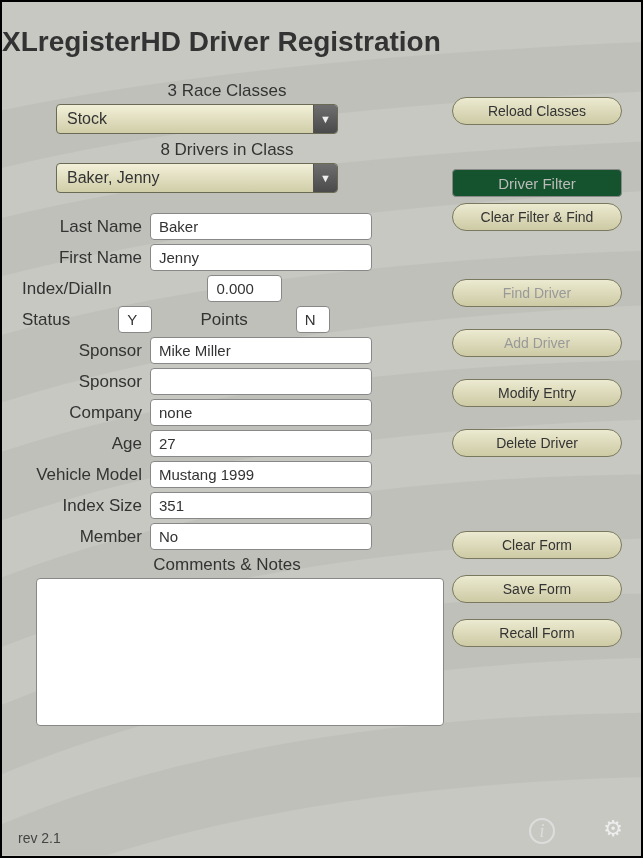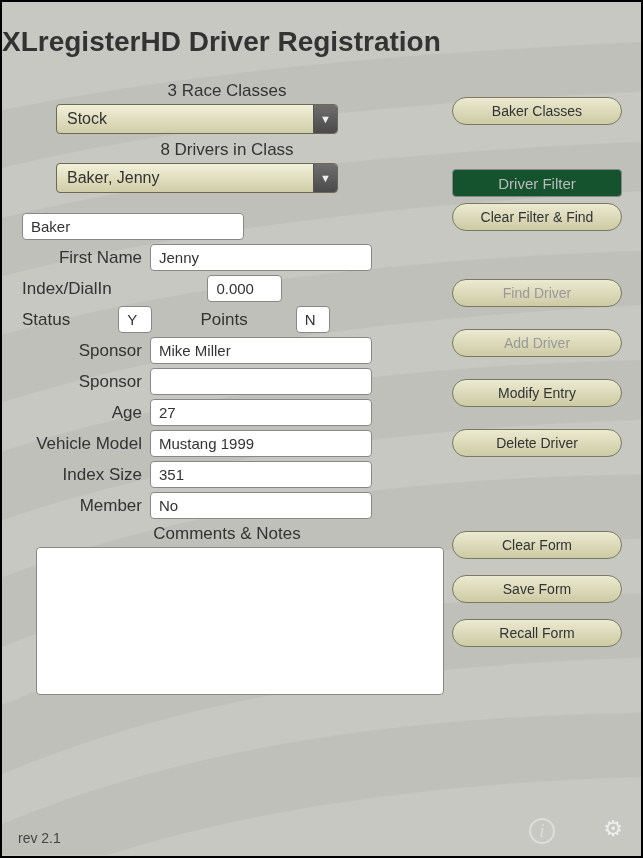--- a/index.html
+++ b/index.html
@@ -57,20 +57,21 @@
   </div>
   <div class="lblC">8 Drivers in Class</div>
   <div class="select">
     <div class="seltext">Baker, Jenny</div>
     <div class="caret">▼</div>
   </div>
 
   <div style="height:10px"></div>
 
   <div class="formrow">
+    <div class="lblR">Last Name</div>
     <div class="input">Baker</div>
   </div>
   <div class="formrow">
     <div class="lblR">First Name</div>
     <div class="input">Jenny</div>
   </div>
 
   <div class="inline">
     <div class="lblR" style="margin-right:8px">Index/DialIn</div>
     <div class="input" style="width:75px">0.000</div>
@@ -86,20 +87,24 @@
 
   <div class="formrow">
     <div class="lblR">Sponsor</div>
     <div class="input">Mike Miller</div>
   </div>
   <div class="formrow">
     <div class="lblR">Sponsor</div>
     <div class="input"></div>
   </div>
   <div class="formrow">
+    <div class="lblR">Company</div>
+    <div class="input">none</div>
+  </div>
+  <div class="formrow">
     <div class="lblR">Age</div>
     <div class="input">27</div>
   </div>
   <div class="formrow">
     <div class="lblR">Vehicle Model</div>
     <div class="input">Mustang 1999</div>
   </div>
   <div class="formrow">
     <div class="lblR">Index Size</div>
     <div class="input">351</div>
@@ -107,21 +112,21 @@
   <div class="formrow">
     <div class="lblR">Member</div>
     <div class="input">No</div>
   </div>
 
   <div class="lblC" style="width:410px;margin-top:5px">Comments &amp; Notes</div>
   <div class="textarea"></div>
 </div>
 
 <div class="rightcol">
-  <div class="btn">Baker Classes</div>
+  <div class="btn">Reload Classes</div>
   <div style="height:32px" class="spacerR"></div>
   <div class="filterInput">Driver Filter</div>
   <div class="btn">Clear Filter &amp; Find</div>
   <div style="height:36px" class="spacerR"></div>
   <div class="btn disabled">Find Driver</div>
   <div style="height:10px" class="spacerR"></div>
   <div class="btn disabled">Add Driver</div>
   <div style="height:10px" class="spacerR"></div>
   <div class="btn">Modify Entry</div>
   <div style="height:10px" class="spacerR"></div>

